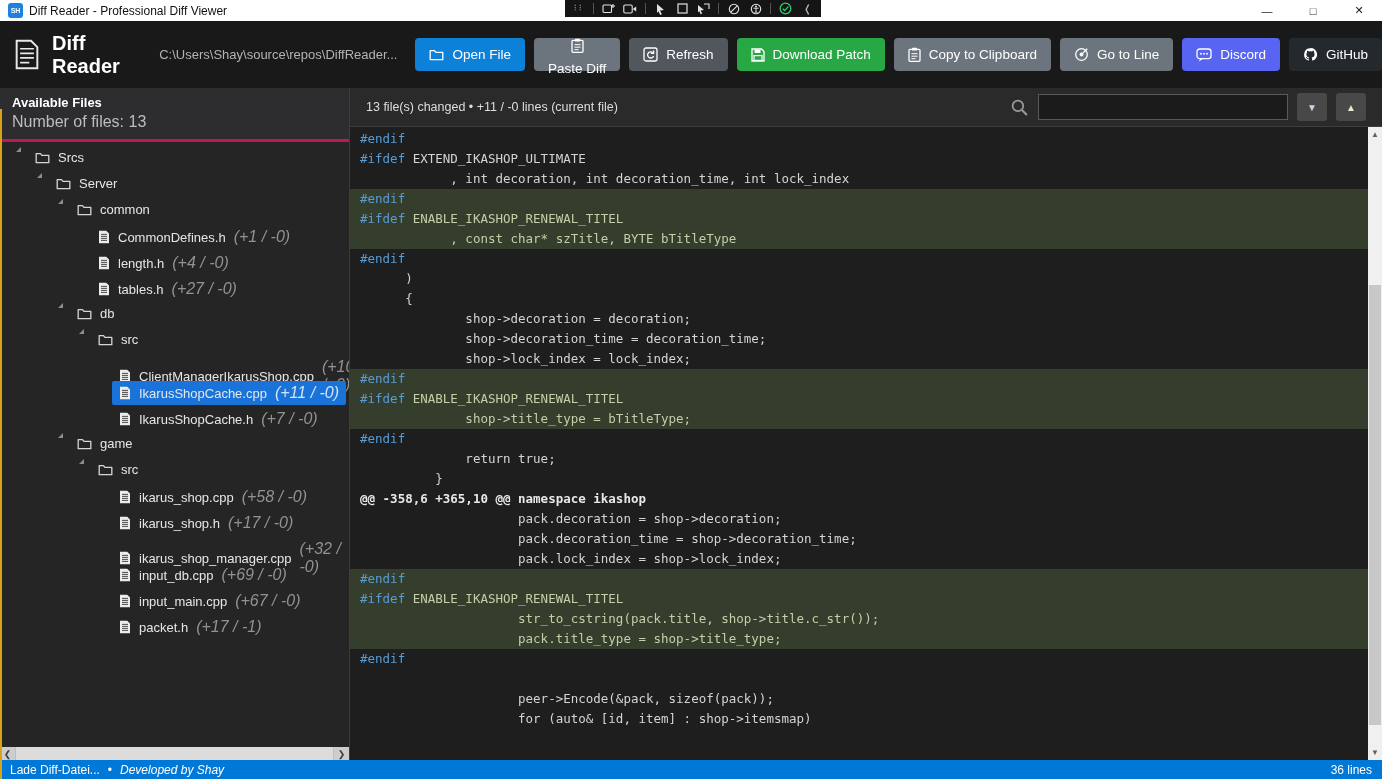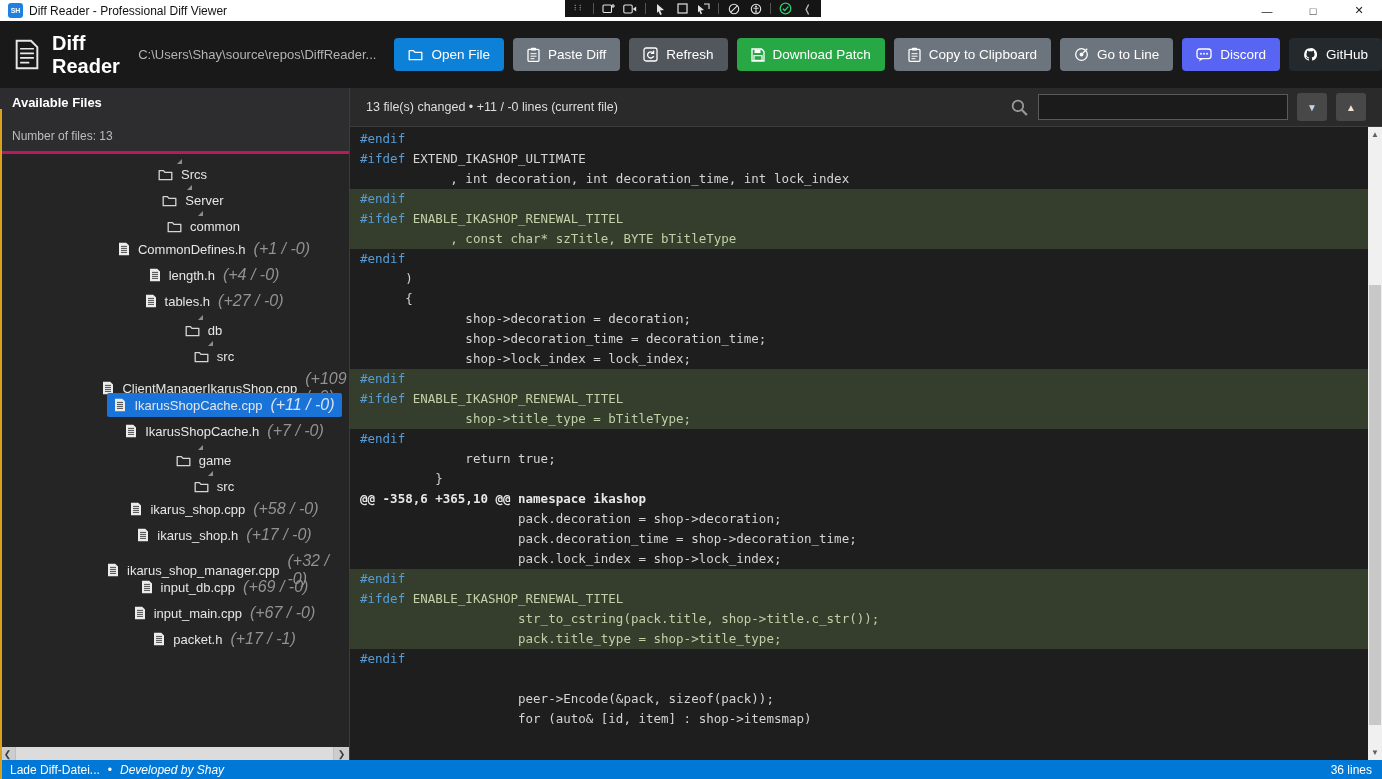--- a/index.html
+++ b/index.html
@@ -32,23 +32,23 @@
   .hicon { display:flex; align-items:center; }
 
   
   .main { display:flex; height:672px; position:relative; }
   .edge-accent { position:absolute; left:0; top:21px; width:2px; height:739px; background:#d9a21b; z-index:60; }
 
   
   .sidebar { width:350px; background:#252526; border-right:1px solid #3c3c40; display:flex; flex-direction:column; }
   .sb-head { background:#2d2d30; border-bottom:3px solid #be185d; padding:7px 12px 8px 12px; }
   .sb-title { font-size:13px; font-weight:bold; color:#fff; }
-  .sb-sub { font-size:12px; color:#bdbdbd; margin-top:19px; }
+  .sb-sub { font-size:16px; color:#bdbdbd; margin-top:3px; }
   .tree { flex:1; overflow:hidden; padding-top:5px; }
-  .tree-row { height:26px; display:flex; align-items:center; font-size:13px; color:#e6e6e6; cursor:pointer;flex-direction:column; }
+  .tree-row { height:26px; display:flex; align-items:flex-start; font-size:13px; color:#e6e6e6; cursor:pointer; }
   .t-arrow { width:0; height:0; border-bottom:5px solid #8d8d8d; border-left:5px solid transparent; margin-right:7px; }
   .t-spacer { width:12px; flex:none; }
   .t-ficon, .t-dicon { display:flex; margin-right:8px; flex:none; }
   .rb { display:flex; align-items:center; padding:3px 7px; border-radius:2px; }
   .rb.sel { background:#1a73d8; }
   .t-stats { font-style:italic; font-size:16px; color:#929292; margin-left:8px; }
   .rb.sel .t-stats { color:#d3e4f7; }
   .hscroll { height:13px; background:#bfbfbf; display:flex; align-items:stretch; }
   .hs-btn { width:15px; background:#cdcdcd; color:#3c3c3c; font-size:9px; display:flex; align-items:center; justify-content:center; }
   .hs-thumb { flex:1; background:#dcdcdc; margin:0 1px; }
@@ -164,21 +164,21 @@
   <span class="path">C:\Users\Shay\source\repos\DiffReader...</span>
   <div class="hbtns">
       <button class="hbtn" style="background: rgb(13, 128, 216);">
         <span class="hicon">
           <svg width="15" height="13" viewBox="0 0 16 14">
             <path d="M1.2 12.6 V2.8 h4.6 l1.6 2 h7.4 v7.8 z" fill="none" stroke="currentColor" stroke-width="1.4" stroke-linejoin="round"></path>
           </svg>
         </span>
         <span>Open File</span>
       </button>
-      <button class="hbtn" style="background: rgb(108, 117, 125);">
+      <button class="hbtn" style="background: rgb(108, 117, 125); flex-direction: column;">
         <span class="hicon">
           <svg width="13" height="15" viewBox="0 0 13 15">
             <rect x="1" y="2.3" width="11" height="12" rx="1" fill="none" stroke="currentColor" stroke-width="1.3"></rect>
             <rect x="4" y="0.8" width="5" height="2.8" rx="0.6" fill="currentColor"></rect>
             <path d="M3.5 6.7h6M3.5 9.2h6M3.5 11.7h4" stroke="currentColor" stroke-width="1"></path>
           </svg>
         </span>
         <span>Paste Diff</span>
       </button>
       <button class="hbtn" style="background: rgb(81, 87, 93);">

